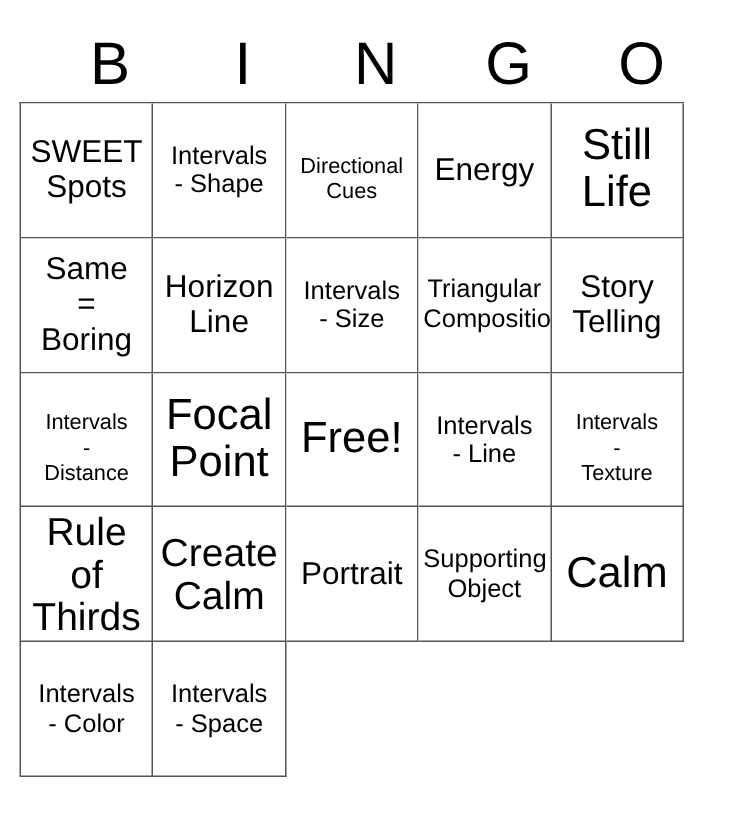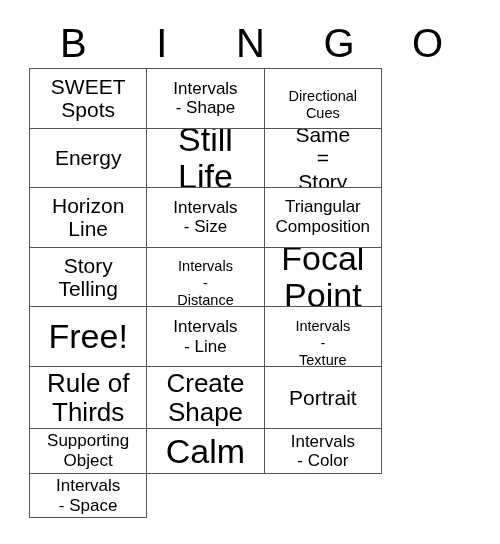--- a/index.html
+++ b/index.html
@@ -43,27 +43,27 @@
     line-height: 1;
     font-weight: 400;
     letter-spacing: 0;
     color: #000000;
     user-select: none;
   }
 
   
   #bingo-grid {
     position: absolute;
-    left: 29px;
+    left: 13px;
     top: 68px;
-    width: 353px;
+    width: 443px;
     height: 450px;
     box-sizing: border-box;
     display: grid;
-    grid-template-columns: repeat(3, 1fr);
+    grid-template-columns: repeat(5, 1fr);
     grid-template-rows: repeat(5, 1fr);
     border-top: 1.5px solid #555555;
     border-left: 1.5px solid #555555;
     background: #ffffff;
   }
   .bingo-cell {
     box-sizing: border-box;
     border-right: 1.5px solid #555555;
     border-bottom: 1.5px solid #555555;
     background: #ffffff;
@@ -82,21 +82,21 @@
     word-break: normal;
     color: #000000;
   }
 
   
   .fs-xs  { font-size: 17px; line-height: 1.18; }
   .fs-sm  { font-size: 14.5px; line-height: 1.16; margin-top: 13px; }
   .fs-md  { font-size: 17px;   line-height: 1.14; }
   .fs-lg  { font-size: 21px;   line-height: 1.12; }
   .fs-xl  { font-size: 26px;   line-height: 1.10; }
-  .fs-xxl { font-size: 34px;   line-height: 1.08; }
+  .fs-xxl { font-size: 29px;   line-height: 1.08; }
 </style>
 </head>
 <body>
 
 <div id="card">
 
   <div id="bingo-header">
     <div class="header-letter">B</div>
     <div class="header-letter">I</div>
     <div class="header-letter">N</div>
@@ -121,21 +121,21 @@
       <div class="bingo-cell">
         <span class="cell-text fs-lg">Energy</span>
       </div>
       <div class="bingo-cell">
         <span class="cell-text fs-xxl">Still
 Life</span>
       </div>
       <div class="bingo-cell">
         <span class="cell-text fs-lg">Same
 =
-Story</span>
+Boring</span>
       </div>
       <div class="bingo-cell">
         <span class="cell-text fs-lg">Horizon
 Line</span>
       </div>
       <div class="bingo-cell">
         <span class="cell-text fs-md">Intervals
 - Size</span>
       </div>
       <div class="bingo-cell">
@@ -166,21 +166,21 @@
         <span class="cell-text fs-sm">Intervals
 -
 Texture</span>
       </div>
       <div class="bingo-cell">
         <span class="cell-text fs-xl">Rule of
 Thirds</span>
       </div>
       <div class="bingo-cell">
         <span class="cell-text fs-xl">Create
-Shape</span>
+Calm</span>
       </div>
       <div class="bingo-cell">
         <span class="cell-text fs-lg">Portrait</span>
       </div>
       <div class="bingo-cell">
         <span class="cell-text fs-xs">Supporting
 Object</span>
       </div>
       <div class="bingo-cell">
         <span class="cell-text fs-xxl">Calm</span>

